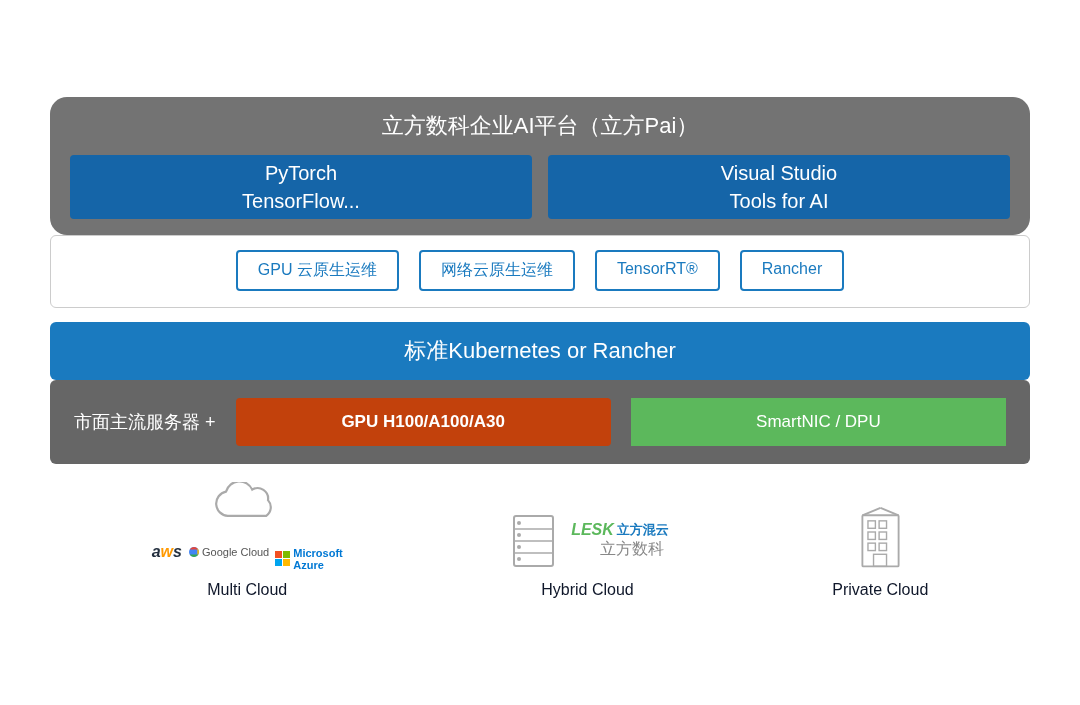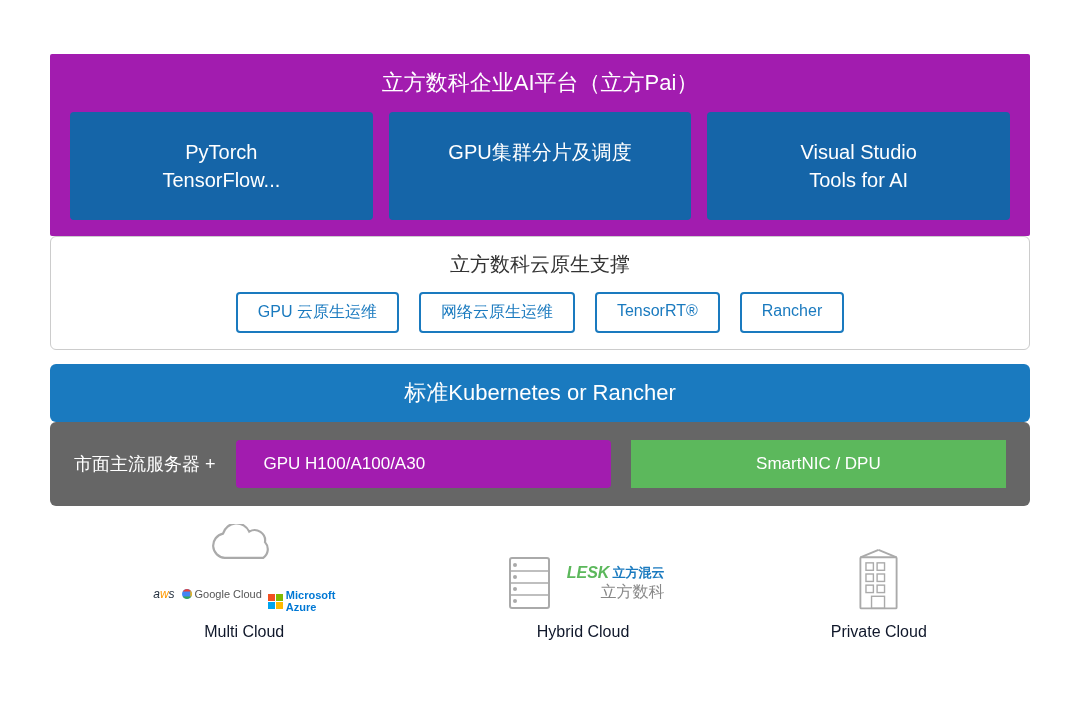--- a/index.html
+++ b/index.html
@@ -15,22 +15,22 @@
     }
     .container {
       width: 980px;
       display: flex;
       flex-direction: column;
       gap: 0;
     }
 
     
     .section-ai-platform {
-      background: #a21caf;
-      border-radius: 2px;
+      background: #737373;
+      border-radius: 17px;
       padding: 14px 20px 16px 20px;
       margin-bottom: 0;
     }
     .section-ai-platform .platform-title {
       color: #ffffff;
       font-size: 22px;
       font-weight: 500;
       text-align: center;
       margin-bottom: 14px;
     }
@@ -39,21 +39,21 @@
       gap: 16px;
       justify-content: space-between;
     }
     .platform-card {
       background: #1565a8;
       border-radius: 4px;
       color: #ffffff;
       font-size: 20px;
       font-weight: 500;
       text-align: center;
-      padding: 26px 10px;
+      padding: 4px 10px;
       flex: 1;
       line-height: 1.4;
     }
 
     
     .section-cloud-native {
       border: 1.5px solid #cccccc;
       border-radius: 6px;
       padding: 14px 20px 16px 20px;
       margin-bottom: 14px;
@@ -106,26 +106,27 @@
       margin-bottom: 18px;
     }
     .server-label {
       color: #ffffff;
       font-size: 18px;
       font-weight: 500;
       white-space: nowrap;
       flex-shrink: 0;
     }
     .server-gpu {
-      background: #a21caf;
+      background: #c2410c;
       border-radius: 4px;
       color: #ffffff;
       font-size: 17px;
-      font-weight: 400;
+      font-weight: 700;
       padding: 14px 28px;
+      text-align: center;
       flex: 1;
     }
     .server-nic {
       background: #5cb85c;
       border-radius: 0;
       color: #ffffff;
       font-size: 17px;
       font-weight: 500;
       padding: 14px 28px;
       text-align: center;
@@ -197,27 +198,25 @@
   </style>
 </head>
 <body>
 
 <div class="container">
 
   <div class="section-ai-platform">
     <div class="platform-title">立方数科企业AI平台（立方Pai）</div>
     <div class="platform-cards">
       <div class="platform-card">PyTorch<br>TensorFlow...</div>
-      <div class="platform-card">GPU集群分片及调度</div>
       <div class="platform-card">Visual Studio<br>Tools for AI</div>
     </div>
   </div>
 
   <div class="section-cloud-native">
-    <div class="section-title">立方数科云原生支撑</div>
     <div class="cloud-items">
       <div class="cloud-item">GPU 云原生运维</div>
       <div class="cloud-item">网络云原生运维</div>
       <div class="cloud-item">TensorRT®</div>
       <div class="cloud-item">Rancher</div>
     </div>
   </div>
 
   <div class="section-k8s">
     <div class="k8s-title">标准Kubernetes or Rancher</div>
@@ -231,21 +230,21 @@
 
   <div class="section-clouds">
 
     <div class="cloud-type">
       <div class="cloud-icon-area">
         <svg class="cloud-svg" viewBox="0 0 80 50">
           <path d="M62,38 H18 a14,14 0 0,1 -2,-27.7 A16,16 0 0,1 46,8 A12,12 0 0,1 64,20 A12,12 0 0,1 62,38 Z" fill="none" stroke="#aaaaaa" stroke-width="2.5"></path>
         </svg>
         <div class="multi-cloud-logos">
           <div style="display:flex;align-items:center;gap:2px;">
-            <span style="font-size:12px;font-weight:400;color:#232f3e;font-style:italic;">a<span style="color:#ff9900">w</span>s</span>
+            <span style="font-size:16px;font-weight:700;color:#232f3e;font-style:italic;">a<span style="color:#ff9900">w</span>s</span>
           </div>
           <div style="display:flex;align-items:center;gap:2px;">
             <svg width="12" height="12" viewBox="0 0 12 12">
                 <circle cx="6" cy="6" r="5" fill="#4285f4"></circle>
                 <path d="M6 1a5 5 0 0 1 4.33 2.5H1.67A5 5 0 0 1 6 1z" fill="#ea4335"></path>
                 <path d="M11 6a5 5 0 0 1-1.67 3.73V2.27A5 5 0 0 1 11 6z" fill="#fbbc05"></path>
                 <path d="M6 11a5 5 0 0 1-4.33-2.5h8.66A5 5 0 0 1 6 11z" fill="#34a853"></path>
               </svg>
             <span style="font-size:11px;color:#555;">Google Cloud</span>
           </div>
@@ -270,21 +269,21 @@
           <rect x="8" y="5" width="39" height="50" rx="2" fill="none" stroke="#aaaaaa" stroke-width="2"></rect>
           <line x1="8" y1="18" x2="47" y2="18" stroke="#aaaaaa" stroke-width="1.5"></line>
           <line x1="8" y1="30" x2="47" y2="30" stroke="#aaaaaa" stroke-width="1.5"></line>
           <line x1="8" y1="42" x2="47" y2="42" stroke="#aaaaaa" stroke-width="1.5"></line>
           <circle cx="13" cy="12" r="2" fill="#aaaaaa"></circle>
           <circle cx="13" cy="24" r="2" fill="#aaaaaa"></circle>
           <circle cx="13" cy="36" r="2" fill="#aaaaaa"></circle>
           <circle cx="13" cy="48" r="2" fill="#aaaaaa"></circle>
         </svg>
 
-        <div style="display:flex;flex-direction:column;align-items:flex-end;">
+        <div style="display:flex;flex-direction:column;align-items:center;">
           <div style="display:flex;align-items:center;gap:3px;">
             <span style="font-size:16px;font-weight:800;color:#5cb85c;font-style:italic;">LESK</span>
             <span style="font-size:13px;font-weight:700;color:#1a7abf;">立方混云</span>
           </div>
           <span style="font-size:16px;color:#888;margin-left:24px;">立方数科</span>
         </div>
       </div>
       <div class="cloud-type-label">Hybrid  Cloud</div>
     </div>
 

